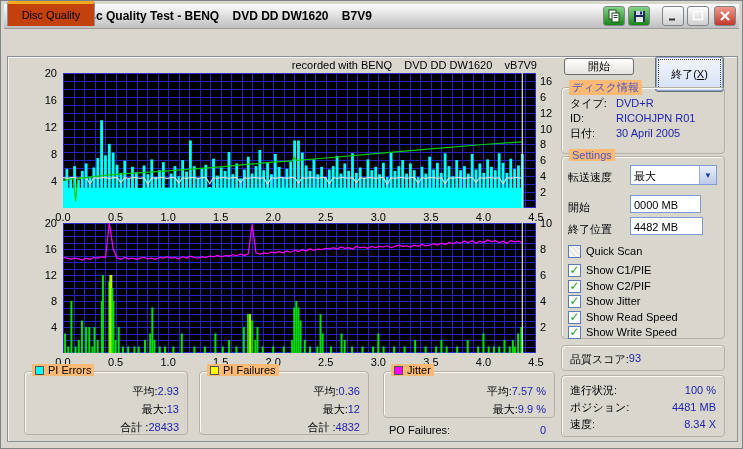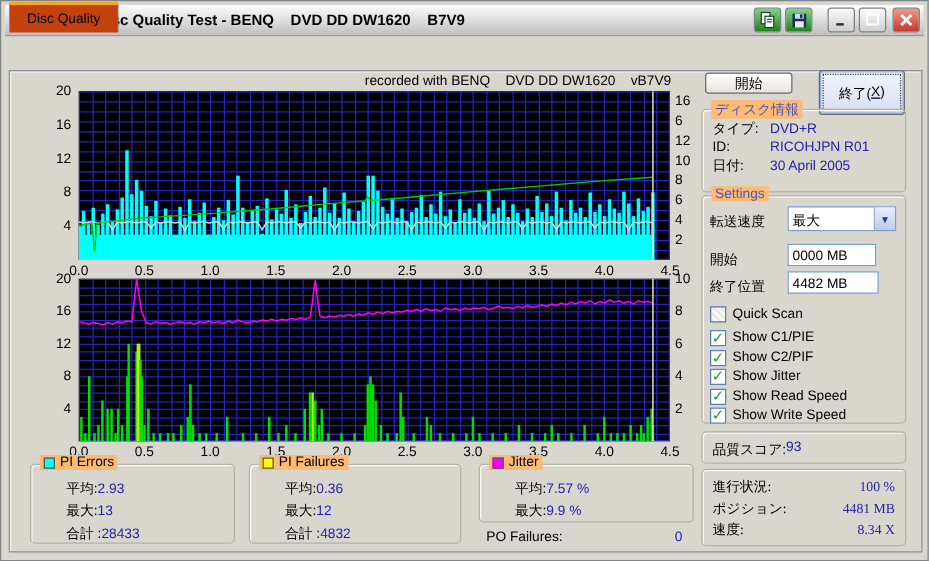--- a/index.html
+++ b/index.html
@@ -39,21 +39,21 @@
   .axis-right{width:26px;text-align:left;}
   .axis-x{width:32px;text-align:center;}
   
   .groupbox{position:absolute;border:1px solid #b4b2a6;border-radius:4px;
     box-shadow:inset 1px 1px 0 #fbfaf7;z-index:2;}
   .gb-title{position:absolute;top:-8px;left:7px;background:#fdba74;padding:0 3px;
     color:#4a55c0;font-size:11px;white-space:nowrap;}
   .gb-title-black{color:#000;display:flex;align-items:center;gap:4px;}
   .chip{width:9px;height:9px;border:1px solid #555;display:inline-block;}
   .kv-rows{padding:10px 8px 0 8px;}
-  .kv-row{display:flex;justify-content:flex-start;line-height:18px;margin-left:20px;}
+  .kv-row{display:flex;justify-content:flex-end;line-height:18px;}
   .kv-row .lbl{color:#000;}
   .kv-row .val{color:#2222b0;}
   .di-rows{padding:8px 8px 0 8px;}
   .di-row{display:flex;line-height:15px;}
   .di-row .lbl{width:46px;}
   .di-row .val{color:#2222b0;white-space:nowrap;}
   
   .btn{position:absolute;border:1px solid #6d6d6d;border-radius:3px;
     background:linear-gradient(#fefefe,#e6e4dc);font-size:11px;color:#000;
     display:flex;align-items:center;justify-content:center;z-index:2;}
@@ -642,21 +642,21 @@
       </div>
     </div>
 
   <div class="groupbox" style="left:560px;top:344px;width:164px;height:26px;">
     <div style="display:flex;justify-content:flex-start;padding:6px 8px 0 8px;">
       <span>品質スコア:</span>
       <span class="blue">93</span>
     </div>
   </div>
 
-  <div class="groupbox" style="left:560px;top:374px;width:164px;height:62px;font-family:Liberation Serif, serif;">
+  <div class="groupbox" style="left:560px;top:374px;width:164px;height:62px;">
     <div id="status-rows" style="padding:6px 8px 0 8px;">
         <div style="display: flex; justify-content: space-between; line-height: 17px;">
           <span>進行状況:</span>
           <span class="blue">100 %</span>
         </div>
         <div style="display: flex; justify-content: space-between; line-height: 17px;">
           <span>ポジション:</span>
           <span class="blue">4481 MB</span>
         </div>
         <div style="display: flex; justify-content: space-between; line-height: 17px;">

